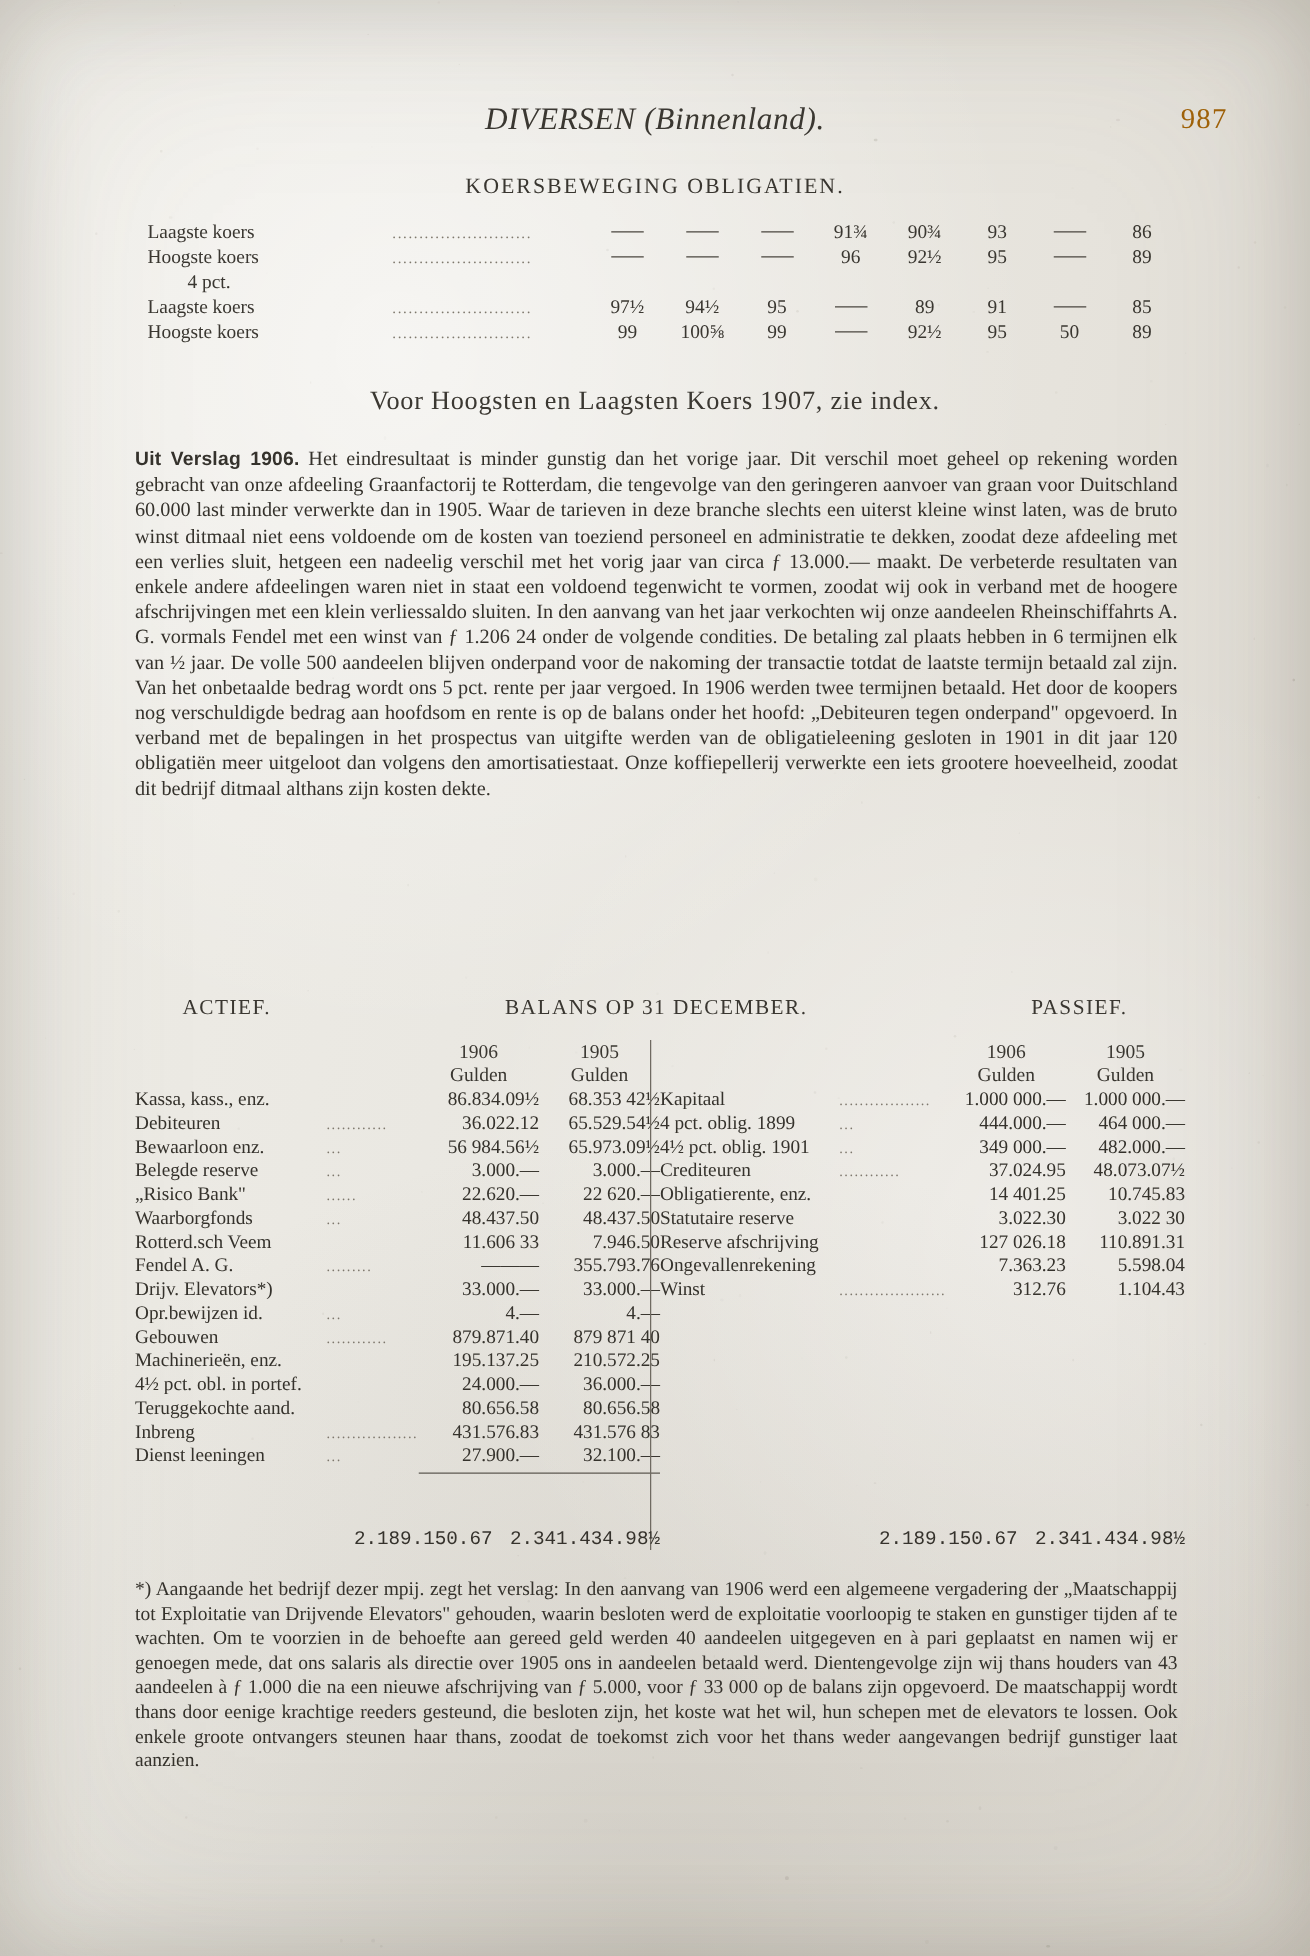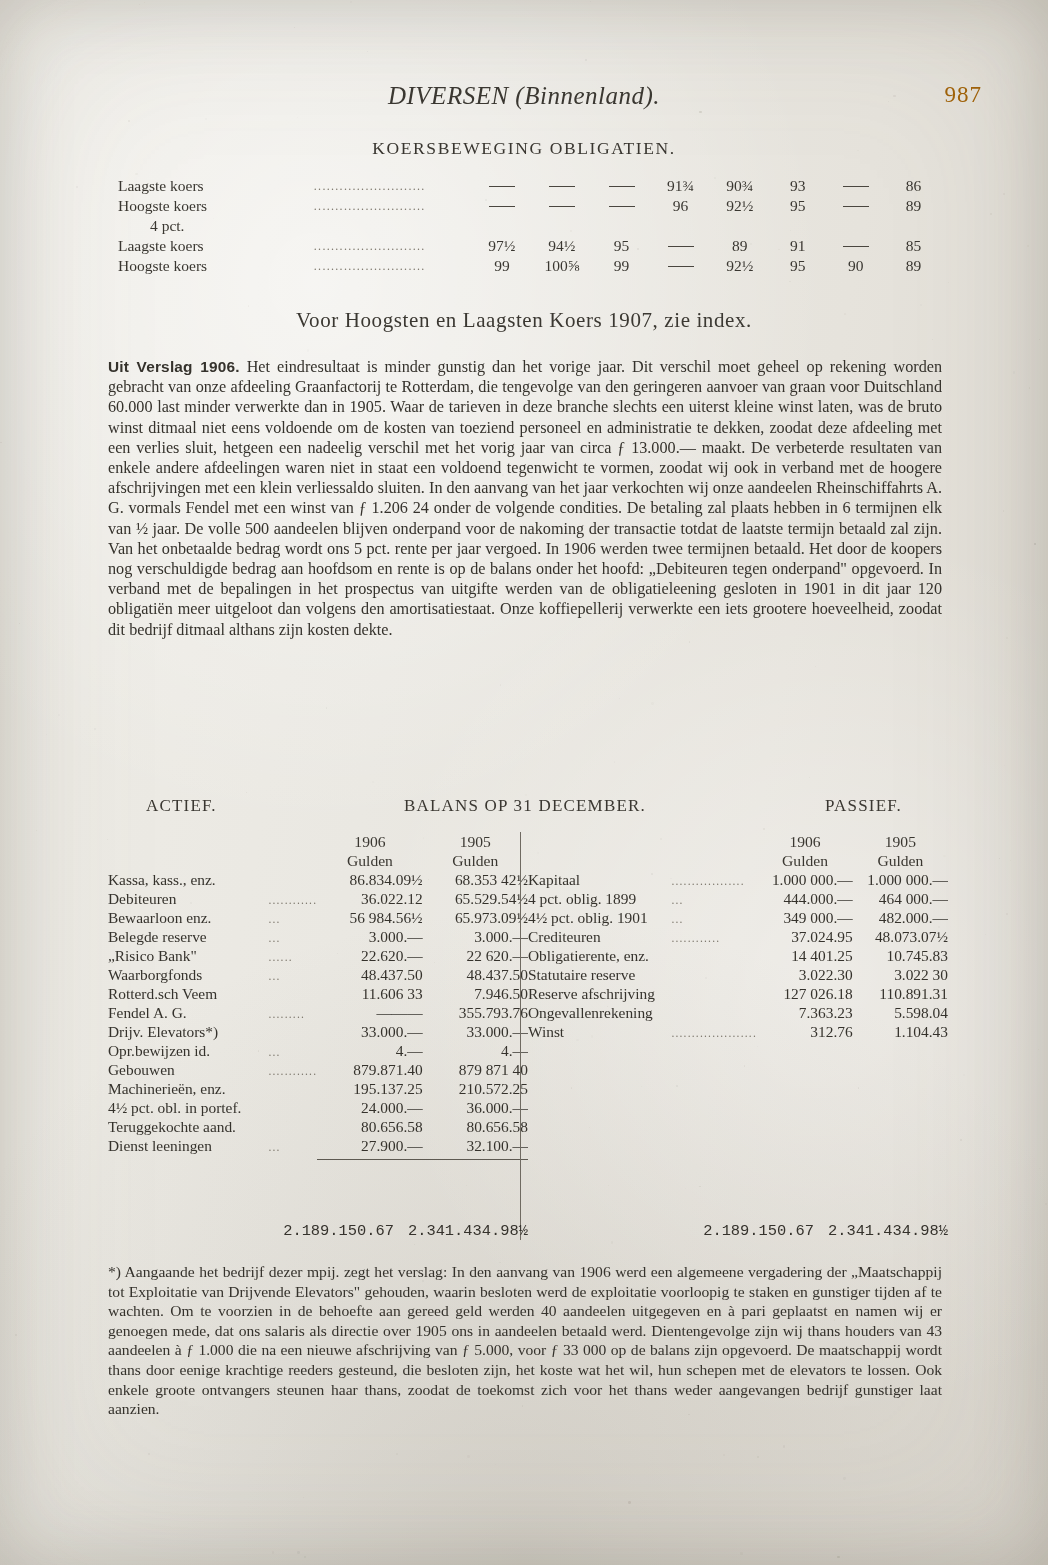--- a/index.html
+++ b/index.html
@@ -341,21 +341,21 @@
           </tr>
           <tr>
             <td class="lbl">Hoogste koers</td>
             <td class="dots">..........................</td>
             <td class="v">99</td>
             <td class="v">100⅝</td>
             <td class="v">99</td>
             <td class="v"><span class="dash"></span></td>
             <td class="v">92½</td>
             <td class="v">95</td>
-            <td class="v">90</td>
+            <td class="v">50</td>
             <td class="v">89</td>
           </tr>
         </tbody>
     </table>
   </div>
 
   <div class="index-note">Voor Hoogsten en Laagsten Koers 1907, zie index.</div>
 
   <div class="prose" id="verslag">
     <b>Uit Verslag 1906.</b><span> Het eindresultaat is minder gunstig dan het vorige jaar. Dit verschil moet geheel op rekening worden gebracht van onze afdeeling Graanfactorij te Rotterdam, die tengevolge van den geringeren aanvoer van graan voor Duitschland 60.000 last minder verwerkte dan in 1905. Waar de tarieven in deze branche slechts een uiterst kleine winst laten, was de bruto winst ditmaal niet eens voldoende om de kosten van toeziend personeel en administratie te dekken, zoodat deze afdeeling met een verlies sluit, hetgeen een nadeelig verschil met het vorig jaar van circa ƒ 13.000.— maakt. De verbeterde resultaten van enkele andere afdeelingen waren niet in staat een voldoend tegenwicht te vormen, zoodat wij ook in verband met de hoogere afschrijvingen met een klein verliessaldo sluiten. In den aanvang van het jaar verkochten wij onze aandeelen Rheinschiffahrts A. G. vormals Fendel met een winst van ƒ 1.206 24 onder de volgende condities. De betaling zal plaats hebben in 6 termijnen elk van ½ jaar. De volle 500 aandeelen blijven onderpand voor de nakoming der transactie totdat de laatste termijn betaald zal zijn. Van het onbetaalde bedrag wordt ons 5 pct. rente per jaar vergoed. In 1906 werden twee termijnen betaald. Het door de koopers nog verschuldigde bedrag aan hoofdsom en rente is op de balans onder het hoofd: „Debiteuren tegen onderpand" opgevoerd. In verband met de bepalingen in het prospectus van uitgifte werden van de obligatieleening gesloten in 1901 in dit jaar 120 obligatiën meer uitgeloot dan volgens den amortisatiestaat. Onze koffiepellerij verwerkte een iets grootere hoeveelheid, zoodat dit bedrijf ditmaal althans zijn kosten dekte.</span>
@@ -461,20 +461,26 @@
                 <td class="name">4½ pct. obl. in portef.</td>
                 <td class="dots2"></td>
                 <td class="num">24.000.—</td>
                 <td class="num">36.000.—</td>
               </tr>
               <tr>
                 <td class="name">Teruggekochte aand.</td>
                 <td class="dots2"></td>
                 <td class="num">80.656.58</td>
                 <td class="num">80.656.58</td>
+              </tr>
+              <tr>
+                <td class="name">Inbreng</td>
+                <td class="dots2">..................</td>
+                <td class="num">431.576.83</td>
+                <td class="num">431.576 83</td>
               </tr>
               <tr>
                 <td class="name">Dienst leeningen</td>
                 <td class="dots2">...</td>
                 <td class="num">27.900.—</td>
                 <td class="num">32.100.—</td>
               </tr>
               <tr class="rule-row">
                 <td></td>
                 <td></td>

